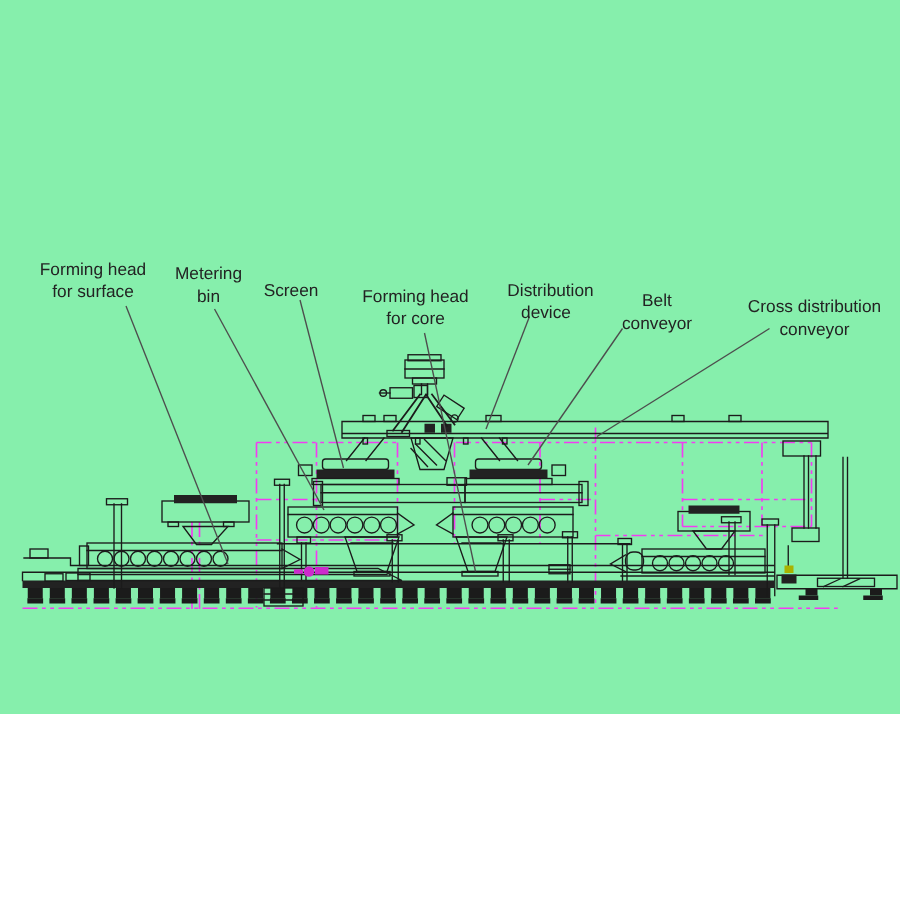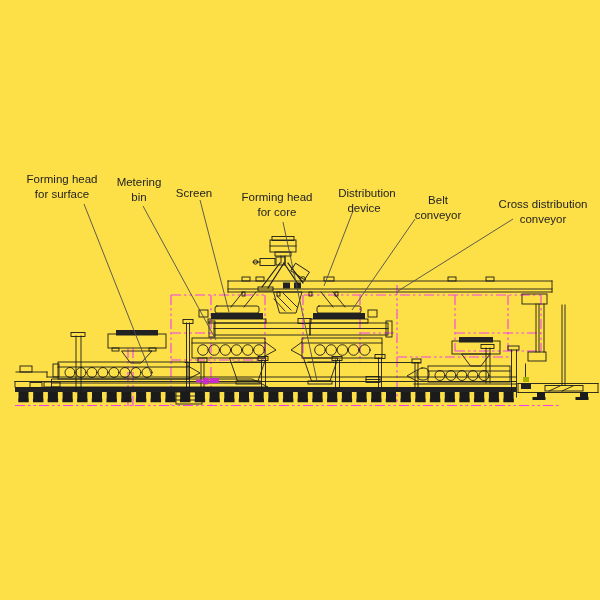--- a/index.html
+++ b/index.html
@@ -1,16 +1,16 @@
 <!DOCTYPE html>
 <html><head>
 <meta charset="utf-8">
 <style>
   html,body{margin:0;padding:0;background:#ffffff;}
-  .stage{width:600px;height:600px;background:#fde047;position:relative;overflow:hidden;}
+  .stage{width:600px;height:476px;background:#86efac;position:relative;overflow:hidden;}
   .lbl{font-family:"Liberation Sans",sans-serif;font-size:11.5px;fill:#232323;}
   svg{display:block;}
 </style>
 </head>
 <body>
 
 <div class="stage">
 <svg width="600" height="600" viewBox="0 0 600 600">
 
   <g fill="none" stroke-width="1.1" stroke-dasharray="10 3 2.5 3 2.5 3" stroke="#f23cf2">

